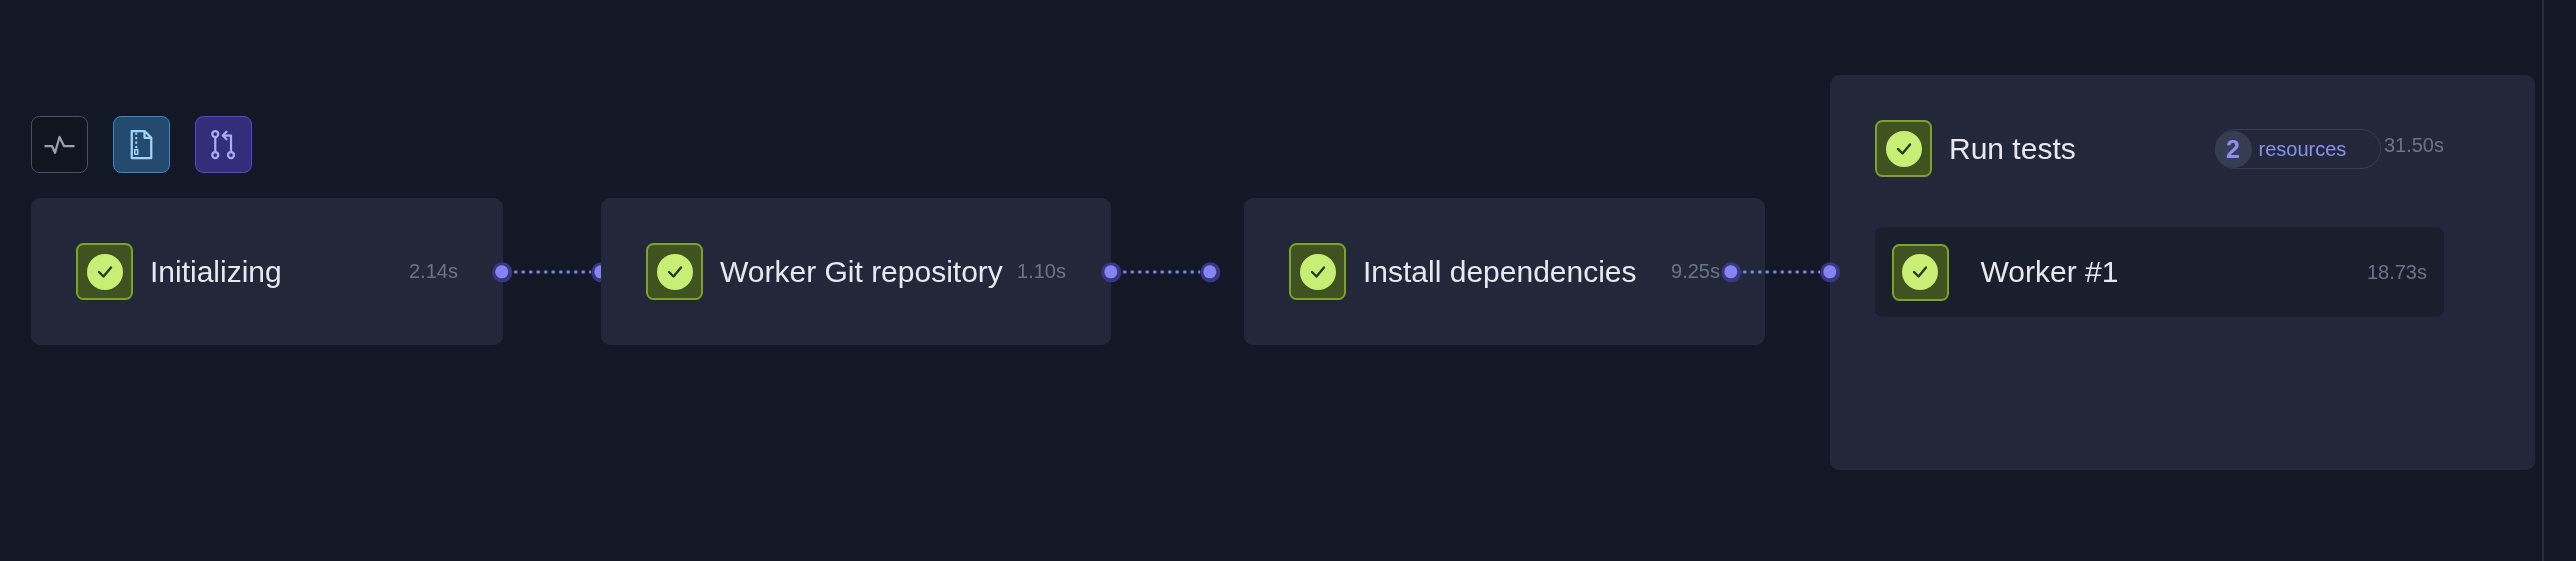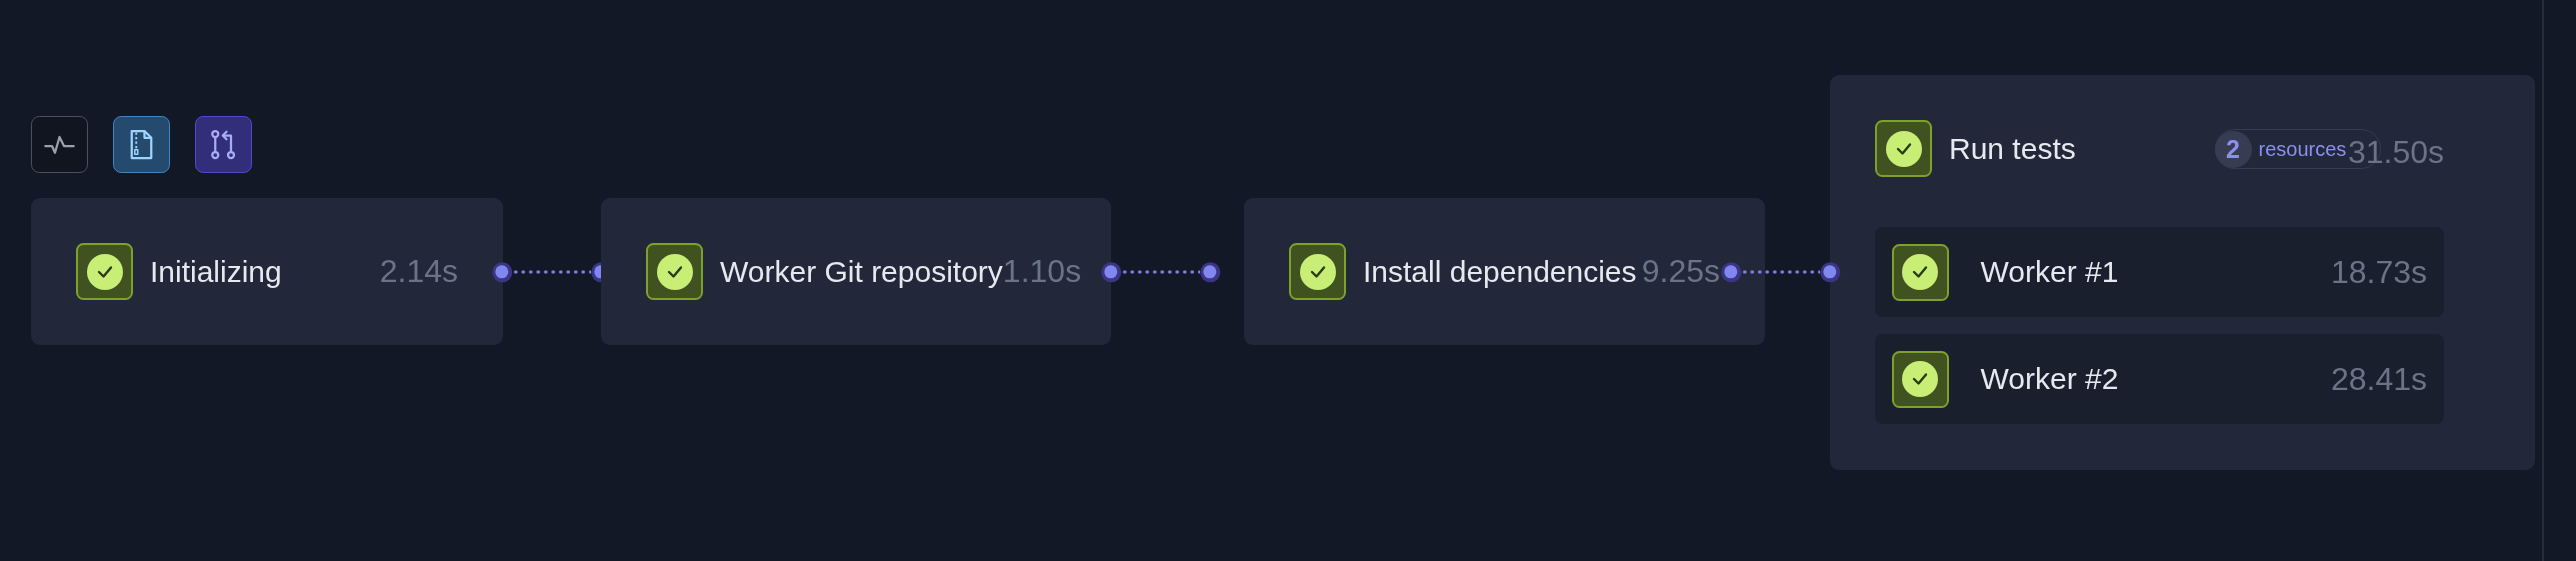--- a/index.html
+++ b/index.html
@@ -27,21 +27,21 @@
     width:57px; height:57px; box-sizing:border-box; border-radius:7.5px;
     background:#3f5220; border:2.2px solid #7ea12b; flex:0 0 auto;
     display:flex; align-items:center; justify-content:center;
   }
   .status .dot {
     width:36px; height:36px; border-radius:50%; background:#c8ee75;
     display:flex; align-items:center; justify-content:center;
   }
   .status svg { width:18px; height:18px; }
   .label { font-size:30px; color:#e6e9f0; margin-left:17px; white-space:nowrap; }
-  .time { font-size:32px; color:#6b7487; white-space:nowrap; margin-left:auto; }
+  .time { font-size:20px; color:#6b7487; white-space:nowrap; margin-left:auto; }
 
   .handle {
     position:absolute; width:19.5px; height:19.5px; border-radius:50%; background:#3a3585;
     display:flex; align-items:center; justify-content:center; transform:translate(-9.7px,-9.7px);
     cursor:crosshair;
   }
   .handle::after { content:""; width:12.7px; height:12.7px; border-radius:50%; background:#8286ef; }
   .edge {
     position:absolute; height:3px; transform:translateY(-1.5px);
     background-image:radial-gradient(circle, #8286ef 1.5px, transparent 1.9px);
@@ -167,31 +167,20 @@
       <div class="dot">
           <svg viewBox="0 0 24 24" fill="none" stroke="#2b3a16" stroke-width="3.2" stroke-linecap="round" stroke-linejoin="round">
             <polyline points="4,12 10,18 20,6"></polyline>
           </svg>
         </div>
     </div>
     <span class="label">Worker #1</span>
     <span class="time">18.73s</span>
   </div>
 
-  <div class="worker" style="top:259px;">
-    <div class="status">
-      <div class="dot">
-          <svg viewBox="0 0 24 24" fill="none" stroke="#2b3a16" stroke-width="3.2" stroke-linecap="round" stroke-linejoin="round">
-            <polyline points="4,12 10,18 20,6"></polyline>
-          </svg>
-        </div>
-    </div>
-    <span class="label">Worker #2</span>
-    <span class="time">28.41s</span>
-  </div>
 </div>
 
 <div class="edge" style="left:1741px; top:272px; width:79px;"></div>
 <div class="handle" style="left:1731px; top:272px;"></div>
 <div class="handle" style="left:1830px; top:272px;"></div>
 
 <div class="divider"></div>
 
 
 </body></html>

